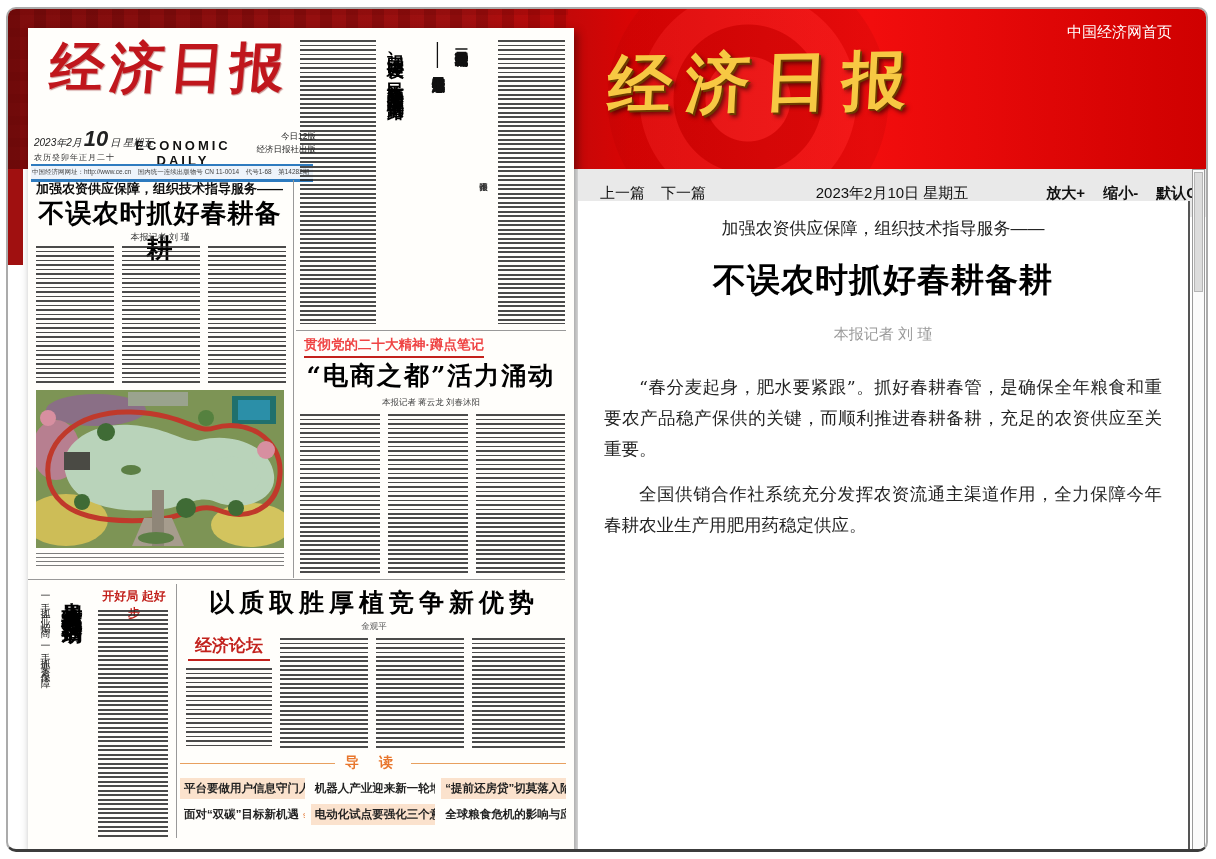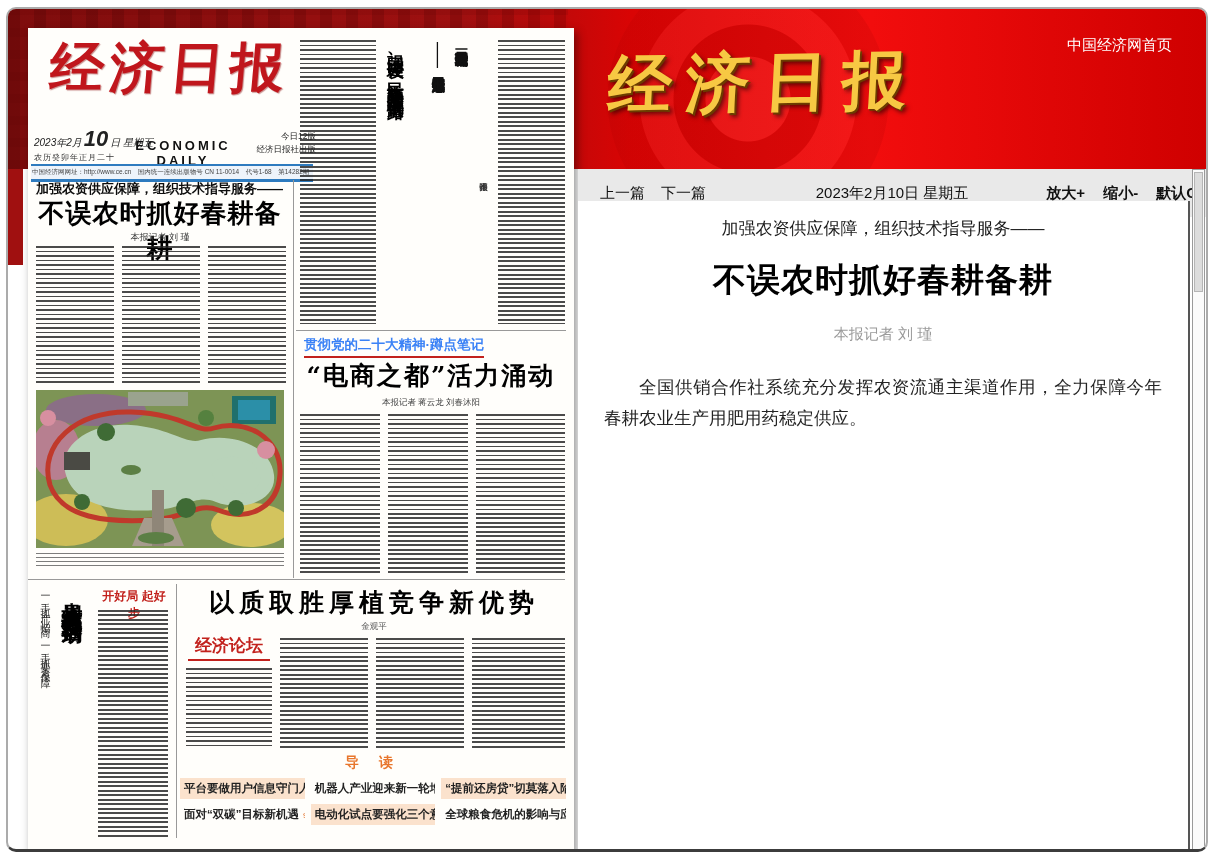--- a/index.html
+++ b/index.html
@@ -12,21 +12,21 @@
             background:linear-gradient(90deg,#7e0d0d,#a01010 38%,#d90404 52%,#f20d0d 72%,#cf0000 100%); }
   .banner .pattern { position:absolute; left:0; top:0; width:560px; height:160px; opacity:.55;
             background:repeating-linear-gradient(90deg, rgba(60,0,0,.35) 0 12px, rgba(150,20,20,.12) 12px 26px),
                        repeating-linear-gradient(0deg, rgba(90,0,0,.25) 0 9px, transparent 9px 22px); }
   .banner .rings { position:absolute; left:560px; top:-40px; width:420px; height:240px; opacity:.8;
             background:radial-gradient(circle at 180px 130px, rgba(255,80,80,.28) 0 42px, rgba(165,0,0,.34) 43px 74px,
                        rgba(255,90,90,.18) 75px 108px, rgba(170,0,0,.22) 109px 140px, transparent 141px); }
   .banner-logo { position:absolute; left:600px; top:30px; font-family:"DejaVu Serif", serif; font-weight:bold;
             font-size:64px; letter-spacing:14px; color:#f7c843; transform:skewX(-4deg) rotate(-1deg);
             text-shadow:2px 2px 0 #6b3c00, 4px 4px 4px rgba(0,0,0,.55); }
-  .home-link { position:absolute; right:34px; top:14px; font-size:15px; color:#ffffff; text-decoration:none; cursor:pointer;margin-top:13px; }
+  .home-link { position:absolute; right:34px; top:14px; font-size:15px; color:#ffffff; text-decoration:none; cursor:pointer; }
   .left-strip { position:absolute; left:0; top:160px; width:15px; height:96px; background:#a01010; }
 
   
   .paper { position:absolute; left:20px; top:19px; width:546px; height:824px; background:#fffefb;
            box-shadow:3px 4px 9px rgba(0,0,0,.42); font-family:"Liberation Sans", sans-serif; color:#1a1a1a; }
   .paper .abs { position:absolute; }
   .mast-brand { left:16px; top:4px; width:252px; text-align:center; font-family:"DejaVu Serif", serif;
                 font-weight:bold; font-size:54px; letter-spacing:6px; color:#c0161c; transform:skewX(-5deg);
                 text-shadow:1px 1px 1px rgba(130,0,0,.45); }
   .mast-date { left:6px; top:98px; font-size:10px; color:#222; white-space:nowrap;font-style:italic; }
@@ -43,38 +43,38 @@
   .lead-kicker { left:8px; top:152px; width:254px; font-size:13px; font-weight:bold; color:#0d0d0d; }
   .lead-title { left:0; top:168px; width:264px; text-align:center; font-size:26px; font-weight:bold; letter-spacing:1px; color:#000; }
   .lead-byline { left:0; top:203px; width:264px; text-align:center; font-size:9px; color:#333; }
 
   .vert { writing-mode:vertical-rl; }
   .ed-k1 { left:424px; top:14px; height:282px; font-size:13px; font-weight:600; color:#111; }
   .ed-k2 { left:401px; top:14px; height:282px; font-size:13px; font-weight:600; color:#111; }
   .ed-title { left:356px; top:14px; height:286px; font-size:17px; font-weight:bold; letter-spacing:2px; color:#000; }
   .ed-sig { left:450px; top:148px; height:74px; font-size:8.5px; color:#333; }
 
-  .ec-kicker { left:276px; top:308px; font-size:13.5px; font-weight:bold; color:#3b82f6; border-bottom:2px solid #c2211c; padding-bottom:2px; }
+  .ec-kicker { left:276px; top:308px; font-size:13.5px; font-weight:bold; color:#ef4444; border-bottom:2px solid #c2211c; padding-bottom:2px; }
   .ec-title { left:268px; top:331px; width:270px; text-align:center; font-family:"DejaVu Serif", serif;
               font-size:25px; font-weight:bold; letter-spacing:2px; color:#000; }
   .ec-byline { left:268px; top:369px; width:270px; text-align:center; font-size:8.5px; color:#444; }
 
   .gz-side { left:10px; top:562px; height:250px; font-size:10px; letter-spacing:5px; color:#222; }
   .gz-title { left:30px; top:558px; height:258px; font-size:21px; font-weight:bold; letter-spacing:2px; color:#000; }
   .gz-sub { left:70px; top:560px; width:72px; text-align:center; font-size:12px; font-weight:bold; color:#c2211c; }
 
   .q-title { left:154px; top:558px; width:384px; text-align:center; font-size:25px; font-weight:bold; letter-spacing:5px; color:#000; }
   .q-byline { left:154px; top:593px; width:384px; text-align:center; font-size:8.5px; color:#555; }
   .q-label { left:160px; top:606px; width:82px; text-align:center; font-size:17px; font-weight:bold; color:#c2211c;
              border-bottom:2px solid #c2211c; padding-bottom:2px; }
 
   .divider { background:#999; }
 
   .guide { left:152px; top:726px; width:386px; height:86px; }
-  .guide-head { display:flex; align-items:center;flex-direction:column; }
+  .guide-head { display:flex; align-items:center; }
   .guide-head .line { flex:1; height:1px; background:#e8a05f; }
   .guide-head .gt { margin:0 10px; font-size:14px; font-weight:bold; letter-spacing:8px; color:#e8762d; }
   .guide-grid { margin-top:6px; display:grid; grid-template-columns:repeat(3,1fr); gap:5px 6px; }
   .guide-item { display:flex; align-items:baseline; padding:3px 4px; font-size:11.5px; font-weight:bold; color:#222;
                 white-space:nowrap; overflow:hidden; cursor:pointer; }
   .guide-item.hl { background:#fbe2cd; }
   .guide-page { margin-left:auto; padding-left:4px; font-size:8px; font-weight:normal; color:#e0681f; }
 
   .caption { left:8px; top:525px; width:248px; height:15px; }
 
@@ -238,20 +238,21 @@
       <span>缩小-</span>
       <span style="margin-right:0;">默认O</span>
     </span>
   </div>
 
   <div class="article-panel">
     <div class="art-kicker">加强农资供应保障，组织技术指导服务——</div>
     <div class="art-title">不误农时抓好春耕备耕</div>
     <div class="art-byline">本报记者 刘 瑾</div>
     <div class="art-body">
+      <p>“春分麦起身，肥水要紧跟”。抓好春耕春管，是确保全年粮食和重要农产品稳产保供的关键，而顺利推进春耕备耕，充足的农资供应至关重要。</p>
       <p>全国供销合作社系统充分发挥农资流通主渠道作用，全力保障今年春耕农业生产用肥用药稳定供应。</p>
 
     </div>
   </div>
 
   <div class="scrollbar">
     <div class="scroll-thumb"></div>
   </div>
 
 </div>

